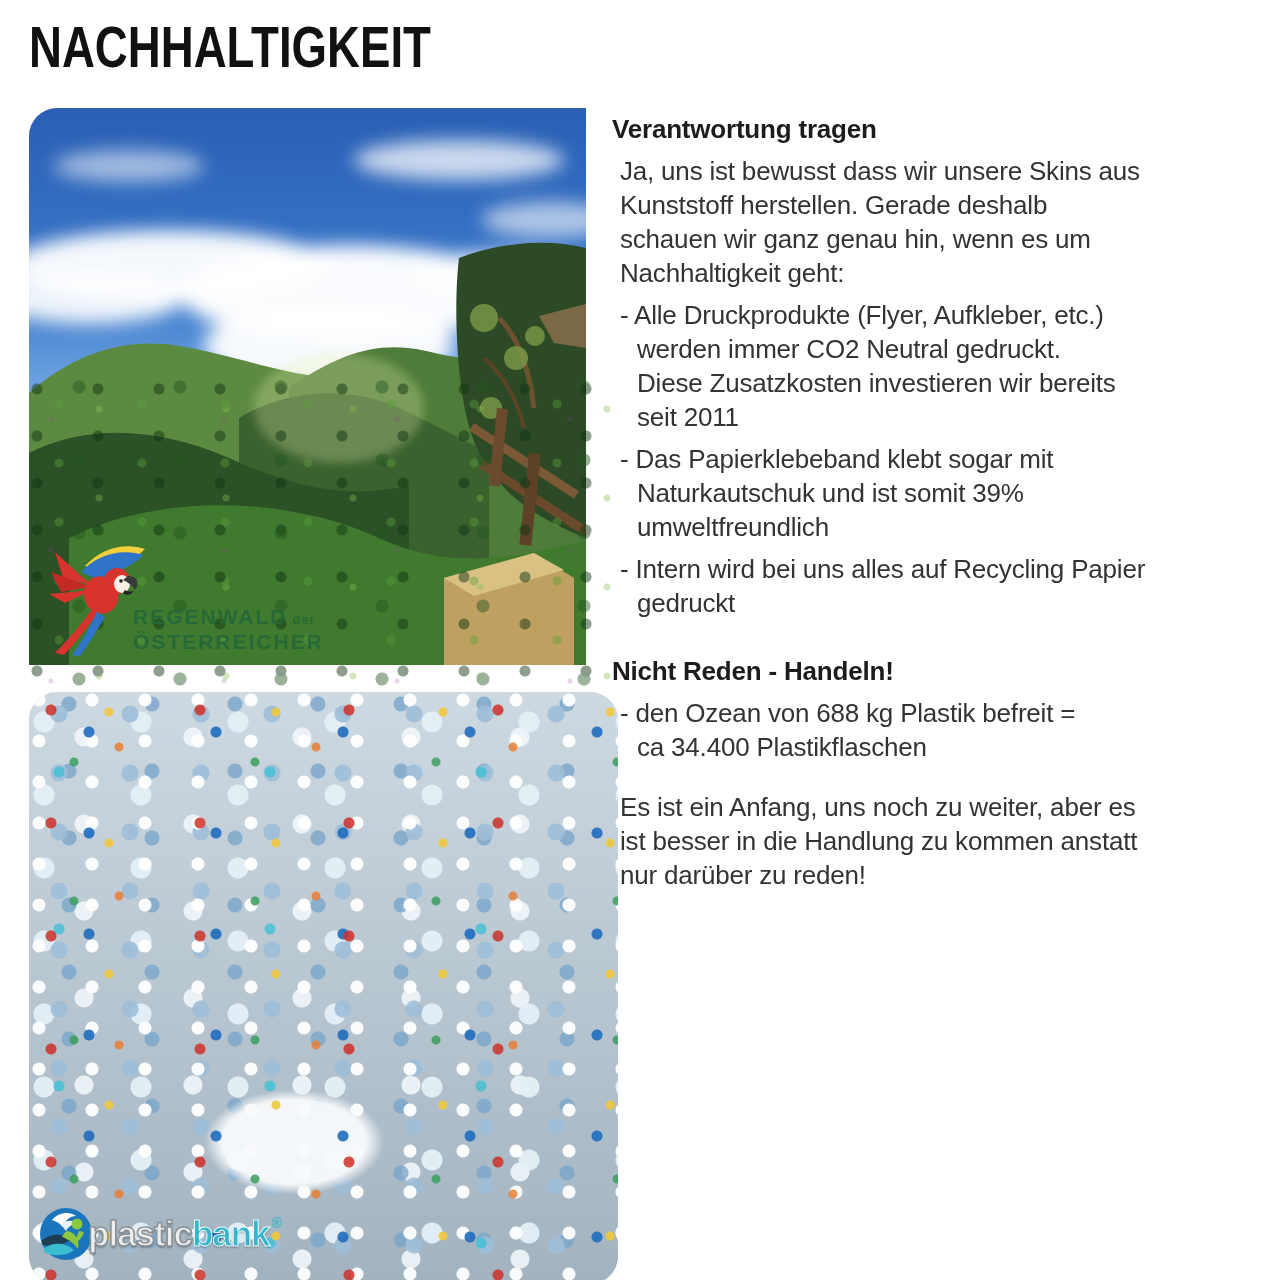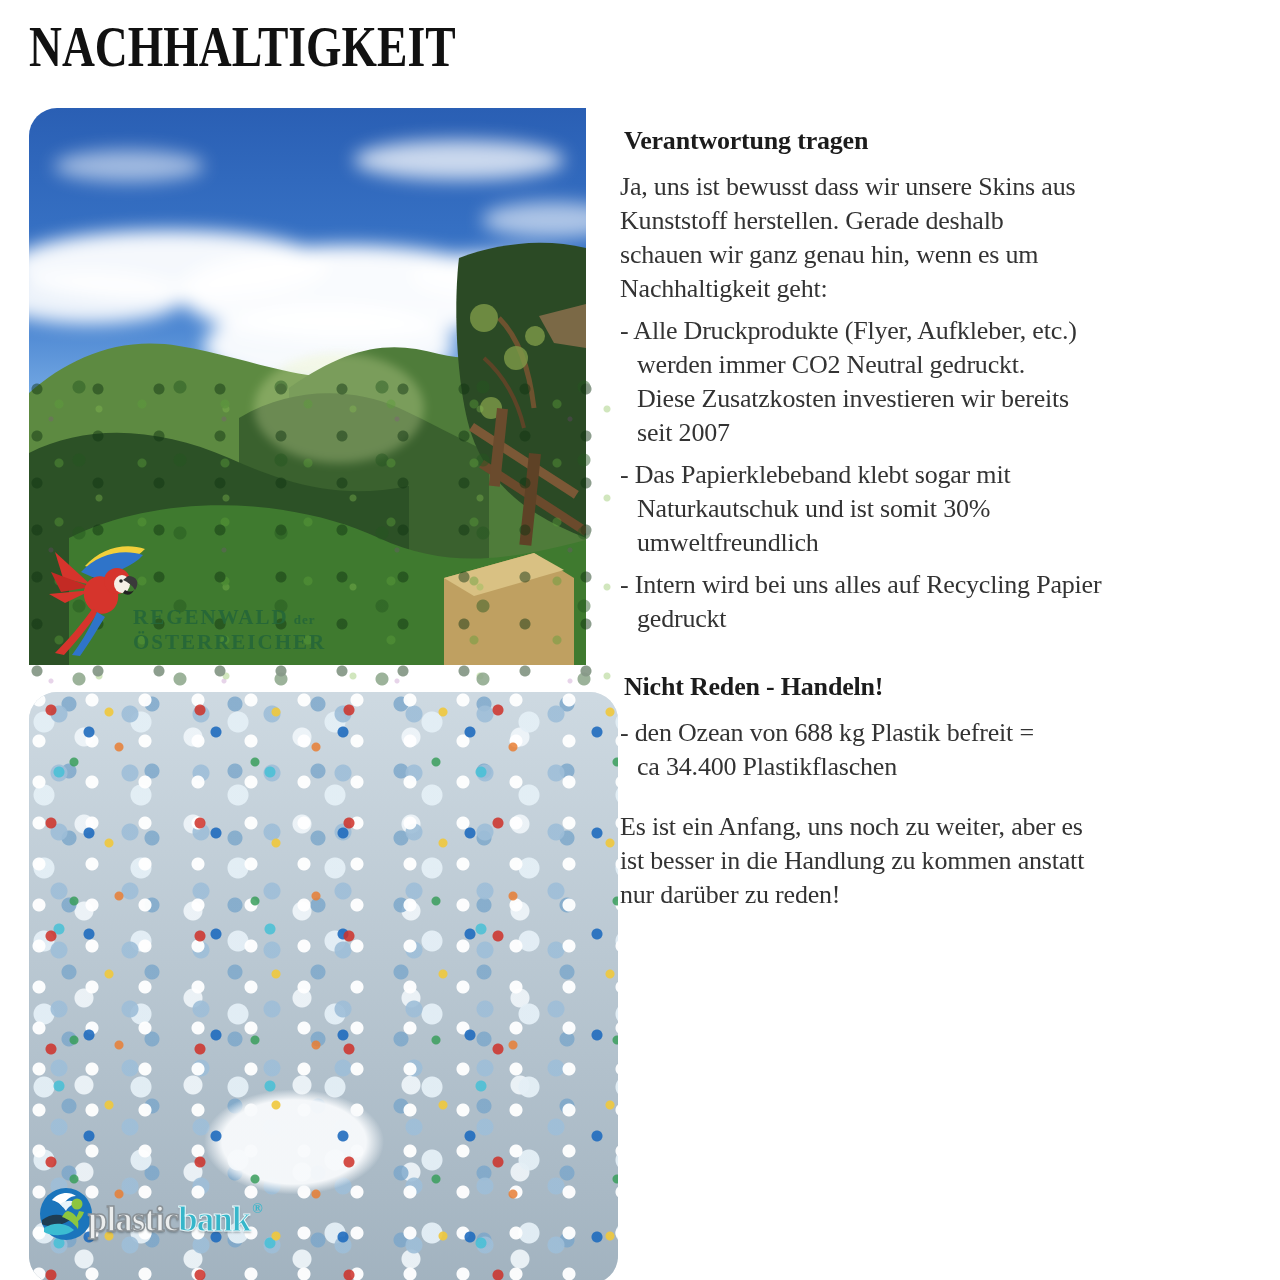--- a/index.html
+++ b/index.html
@@ -1,17 +1,17 @@
 <!DOCTYPE html>
 <html><head>
 <meta charset="utf-8">
 <style>
   html,body{margin:0;padding:0;background:#fff;}
   .page{position:relative;width:1224px;height:1280px;background:#fff;overflow:hidden;
-        font-family:Liberation Serif, serif;}
+        font-family:Liberation Sans, sans-serif;}
   
   .title{position:absolute;left:29px;top:14px;margin:0;font-size:57px;font-weight:800;
          color:#111;letter-spacing:0;transform:scaleX(.8);transform-origin:left top;
          white-space:nowrap;}
   
   .photo{position:absolute;overflow:hidden;margin:0;padding:16px;border-radius:28px;}
   .photo-rainforest{left:29px;top:108px;width:557px;height:557px;}
   .photo-plastic{left:29px;top:692px;width:557px;height:560px;}
   .rf-svg{position:absolute;left:0;top:0;}
   .rf-texture{position:absolute;left:0;right:0;top:46%;bottom:0;opacity:.5;pointer-events:none;
@@ -39,33 +39,33 @@
       radial-gradient(circle at 30px 80px, rgba(64,192,214,.8) 0 5px, transparent 6px),
       radial-gradient(ellipse 120px 70px at 45% 76%, rgba(248,250,252,.95) 0 60%, transparent 75%),
       radial-gradient(circle at 10px 8px, rgba(255,255,255,.95) 0 6px, transparent 7px),
       radial-gradient(circle at 30px 22px, rgba(158,190,216,.9) 0 8px, transparent 9px),
       radial-gradient(circle at 15px 30px, rgba(228,239,246,.95) 0 10px, transparent 11px),
       radial-gradient(circle at 40px 12px, rgba(122,166,202,.8) 0 7px, transparent 8px),
       radial-gradient(circle at 55px 45px, rgba(240,246,250,.9) 0 9px, transparent 10px),
       linear-gradient(180deg, rgba(210,222,231,.6), rgba(142,162,178,.65));
     background-size:149px 113px,127px 101px,167px 131px,181px 139px,197px 149px,211px 157px,
       100% 100%,53px 41px,71px 59px,97px 73px,83px 67px,109px 87px,100% 100%;}
-  .pb-logo{position:absolute;left:11px;top:496px;display:flex;align-items:flex-end;}
+  .pb-logo{position:absolute;left:11px;top:516px;display:flex;align-items:center;}
   .pb-icon{flex:0 0 auto;}
   .pb-text{margin-left:-4px;font-weight:700;font-size:35px;letter-spacing:-1px;white-space:nowrap;}
   .pb-plastic{color:#eceeee;-webkit-text-stroke:1.5px #8a9196;
               text-shadow:0 2px 2px rgba(60,70,75,.45);}
   .pb-bank{color:#36b6ca;-webkit-text-stroke:1px #e8f7fa;
            text-shadow:0 2px 2px rgba(60,70,75,.35);}
   .pb-reg{color:#36b6ca;font-size:14px;font-weight:700;vertical-align:18px;margin-left:2px;
           -webkit-text-stroke:0;}
   
   .col-right{position:absolute;left:612px;top:112px;width:666px;color:#333;
              font-size:26px;line-height:34px;letter-spacing:-.2px;}
-  .col-right h2{margin:12px;font-size:26px;line-height:34px;font-weight:700;color:#1c1c1c;}
+  .col-right h2{margin:0;font-size:26px;line-height:34px;font-weight:700;color:#1c1c1c;}
   .col-right p{margin:8px;}
   .pre{white-space:pre-line;}
   .bullet{padding-left:17px;text-indent:-17px;}
   .sec-1{margin-bottom:34px;}
   .sec-2{margin-bottom:26px;}
   .sec-3{margin-bottom:12px;}
 </style>
 </head>
 <body>
 
@@ -168,23 +168,23 @@
 
     <section class="sec-1">
       <h2>Verantwortung tragen</h2>
       <p class="pre">Ja, uns ist bewusst dass wir unsere Skins aus
 Kunststoff herstellen. Gerade deshalb
 schauen wir ganz genau hin, wenn es um
 Nachhaltigkeit geht:</p>
       <p class="pre bullet">- Alle Druckprodukte (Flyer, Aufkleber, etc.)
 werden immer CO2 Neutral gedruckt.
 Diese Zusatzkosten investieren wir bereits
-seit 2007</p>
+seit 2011</p>
       <p class="pre bullet">- Das Papierklebeband klebt sogar mit
-Naturkautschuk und ist somit 30%
+Naturkautschuk und ist somit 39%
 umweltfreundlich</p>
       <p class="pre bullet">- Intern wird bei uns alles auf Recycling Papier
 gedruckt</p>
     </section>
 
     <section class="sec-2">
       <h2>Nicht Reden - Handeln!</h2>
       <p class="pre bullet">- den Ozean von 688 kg Plastik befreit =
 ca 34.400 Plastikflaschen</p>
     </section>

